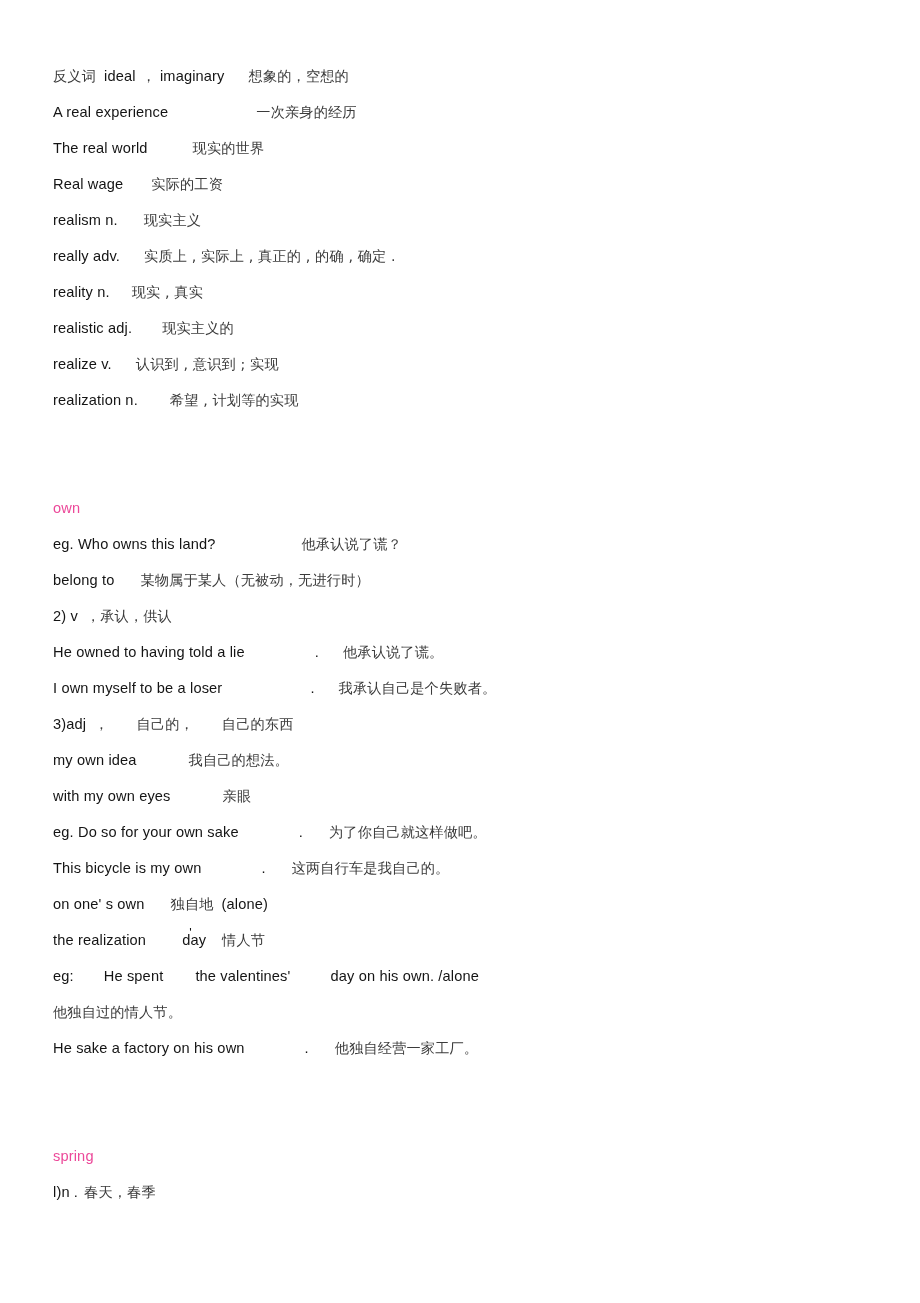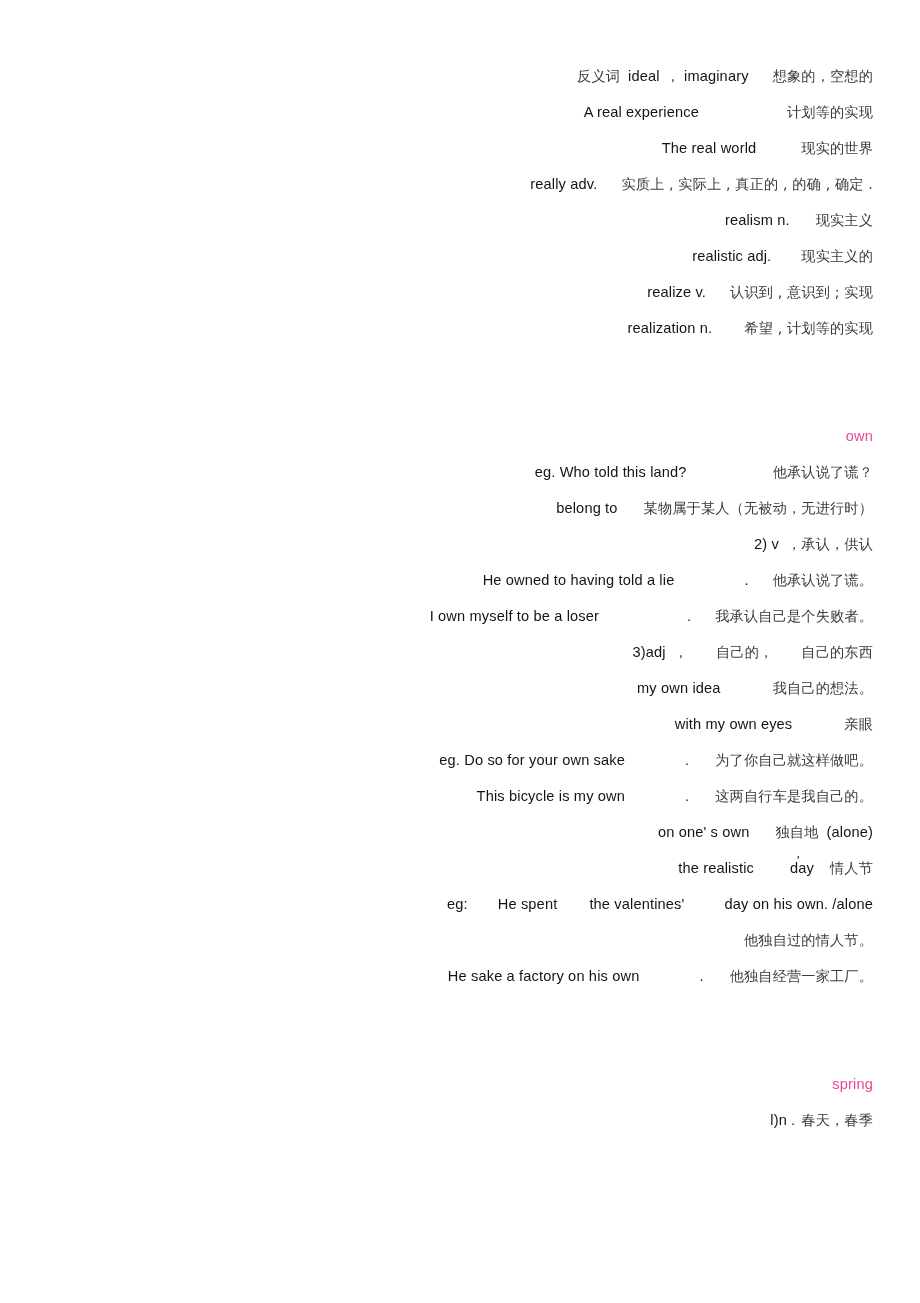--- a/index.html
+++ b/index.html
@@ -16,21 +16,20 @@
     color: #1a1a1a;
     -webkit-font-smoothing: antialiased;
   }
   .page {
     position: relative;
     width: 849px;
     height: 1303px;
     background: #ffffff;
     padding: 0;
     box-sizing: border-box;
-    text-align: right;
   }
   .doc-body {
     position: absolute;
     left: 53px;
     top: 58px;
     width: 820px;
   }
   
   .line {
     height: 36px;
@@ -78,44 +77,46 @@
   }
 </style>
 </head>
 <body>
 
 <div class="page">
   <div class="doc-body">
 
     <div class="line"><span class="cn">反义词</span><span class="sp" style="width:8px"></span><span class="en">ideal</span><span class="sp" style="width:6px"></span><span class="cn">，</span><span class="sp" style="width:4px"></span><span class="en">imaginary</span><span class="sp" style="width:24px"></span><span class="cn">想象的，空想的</span></div>
 
-    <div class="line"><span class="en">A real experience</span><span class="sp" style="width:88px"></span><span class="cn">计划等的实现</span></div>
+    <div class="line"><span class="en">A real experience</span><span class="sp" style="width:88px"></span><span class="cn">一次亲身的经历</span></div>
 
     <div class="line"><span class="en">The real world</span><span class="sp" style="width:45px"></span><span class="cn">现实的世界</span></div>
 
+    <div class="line"><span class="en">Real wage</span><span class="sp" style="width:28px"></span><span class="cn">实际的工资</span></div>
+
+    <div class="line"><span class="en">realism n.</span><span class="sp" style="width:26px"></span><span class="cn">现实主义</span></div>
 
     <div class="line"><span class="en">really adv.</span><span class="sp" style="width:24px"></span><span class="cn">实质上 , 实际上 , 真正的 , 的确 , 确定 .</span></div>
 
-    <div class="line"><span class="en">realism n.</span><span class="sp" style="width:26px"></span><span class="cn">现实主义</span></div>
-
+    <div class="line"><span class="en">reality n.</span><span class="sp" style="width:22px"></span><span class="cn">现实 , 真实</span></div>
 
 
     <div class="line"><span class="en">realistic adj.</span><span class="sp" style="width:30px"></span><span class="cn">现实主义的</span></div>
 
     <div class="line"><span class="en">realize v.</span><span class="sp" style="width:24px"></span><span class="cn">认识到 , 意识到 ; 实现</span></div>
 
     <div class="line"><span class="en">realization n.</span><span class="sp" style="width:32px"></span><span class="cn">希望 , 计划等的实现</span></div>
 
     <div class="line blank"></div>
     <div class="line blank"></div>
 
     <div class="line"><span class="head">own</span></div>
 
 
-    <div class="line"><span class="en">eg. Who told this land?</span><span class="sp" style="width:86px"></span><span class="cn">他承认说了谎？</span></div>
+    <div class="line"><span class="en">eg. Who owns this land?</span><span class="sp" style="width:86px"></span><span class="cn">他承认说了谎？</span></div>
 
     <div class="line"><span class="en">belong to</span><span class="sp" style="width:26px"></span><span class="cn">某物属于某人（无被动，无进行时）</span></div>
 
     <div class="line"><span class="en">2) v</span><span class="sp" style="width:8px"></span><span class="cn">，承认，供认</span></div>
 
 
     <div class="line"><span class="en">He owned to having told a lie</span><span class="sp" style="width:70px"></span><span class="en">.</span><span class="sp" style="width:24px"></span><span class="cn">他承认说了谎。</span></div>
 
     <div class="line"><span class="en">I own myself to be a loser</span><span class="sp" style="width:88px"></span><span class="en">.</span><span class="sp" style="width:24px"></span><span class="cn">我承认自己是个失败者。</span></div>
 
@@ -124,21 +125,21 @@
     <div class="line"><span class="en">my own idea</span><span class="sp" style="width:52px"></span><span class="cn">我自己的想法。</span></div>
 
     <div class="line"><span class="en">with my own eyes</span><span class="sp" style="width:52px"></span><span class="cn">亲眼</span></div>
 
     <div class="line"><span class="en">eg. Do so for your own sake</span><span class="sp" style="width:60px"></span><span class="en">.</span><span class="sp" style="width:26px"></span><span class="cn">为了你自己就这样做吧。</span></div>
 
     <div class="line"><span class="en">This bicycle is my own</span><span class="sp" style="width:60px"></span><span class="en">.</span><span class="sp" style="width:26px"></span><span class="cn">这两自行车是我自己的。</span></div>
 
     <div class="line"><span class="en">on one' s own</span><span class="sp" style="width:26px"></span><span class="cn">独自地</span><span class="sp" style="width:8px"></span><span class="en">(alone)</span></div>
 
-    <div class="line"><span class="en">the realistic</span><span class="sp" style="width:36px"></span><span class="en tick">day</span><span class="sp" style="width:16px"></span><span class="cn">情人节</span></div>
+    <div class="line"><span class="en">the realization</span><span class="sp" style="width:36px"></span><span class="en tick">day</span><span class="sp" style="width:16px"></span><span class="cn">情人节</span></div>
 
     <div class="line"><span class="en">eg:</span><span class="sp" style="width:30px"></span><span class="en">He spent</span><span class="sp" style="width:32px"></span><span class="en">the valentines'</span><span class="sp" style="width:40px"></span><span class="en">day on his own. /alone</span></div>
 
     <div class="line"><span class="cn">他独自过的情人节。</span></div>
 
     <div class="line"><span class="en">He sake a factory on his own</span><span class="sp" style="width:60px"></span><span class="en">.</span><span class="sp" style="width:26px"></span><span class="cn">他独自经营一家工厂。</span></div>
 
     <div class="line blank"></div>
     <div class="line blank"></div>
 

